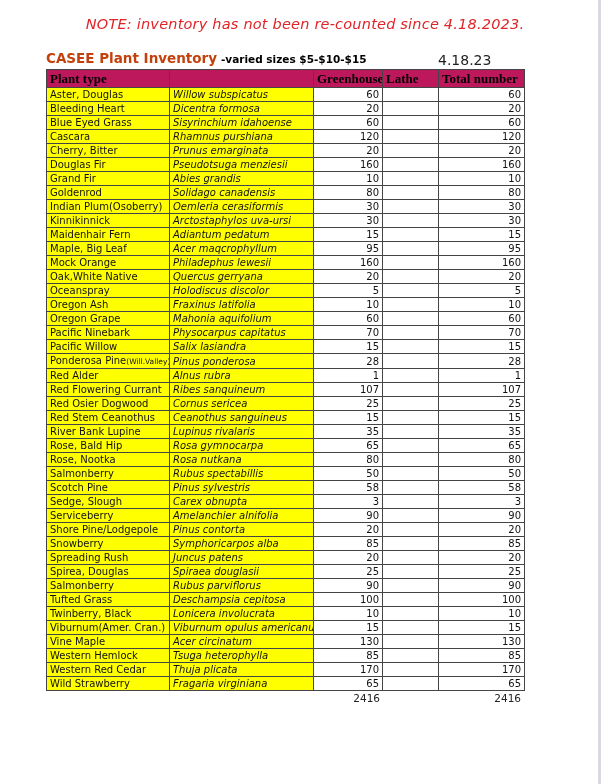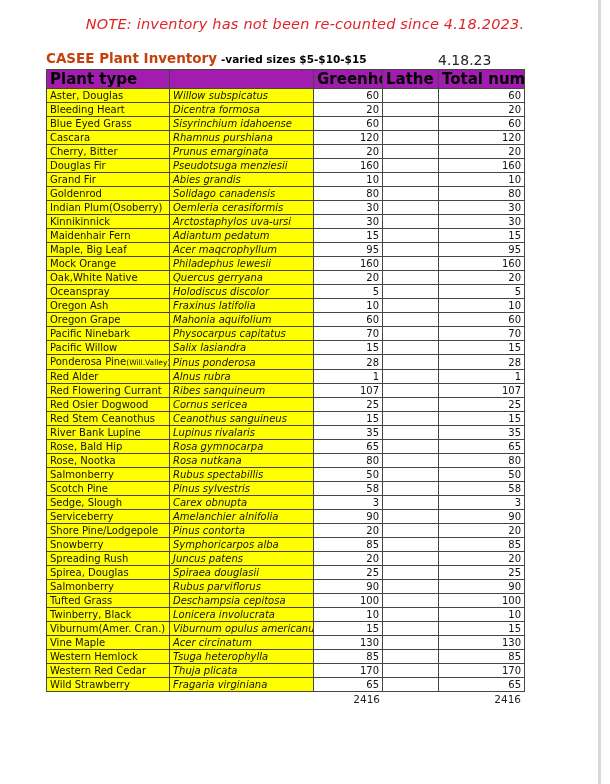--- a/index.html
+++ b/index.html
@@ -17,21 +17,21 @@
   .titlebar { position:relative; height:21px; }
   .title { font-weight:bold; font-size:13.5px; color:#c2410c; }
   .subtitle { font-weight:bold; font-size:10.5px; color:#000; margin-left:4px; }
   .date { position:absolute; left:392px; top:4px; font-size:14px; color:#222; }
   table { border-collapse:collapse; table-layout:fixed; width:478px; }
   col.c1{width:123px;} col.c2{width:144px;} col.c3{width:69px;} col.c4{width:56px;} col.c5{width:86px;}
   th, td {
     border:1px solid #454545; padding:0 3px; font-size:10px;
     overflow:hidden; white-space:nowrap; vertical-align:middle;
   }
-  th { height:17px; font-size:15px; font-weight:bold; text-align:left; color:#000; background:#a21caf; }
+  th { height:17px; font-size:13px; font-weight:bold; text-align:left; color:#000; background:#be185d;font-family:Liberation Serif, serif; }
   th.center { text-align:left; }
   td { height:13px; line-height:13px; }
   td.yellow { background:#ffff00; }
   td.sci { font-style:italic; }
   td.num { text-align:right; }
   .small-suffix { font-size:7.5px;text-align:right; }
   .totals-row { position:relative; height:16px; font-size:10.5px; color:#222; }
   .totals-gh { position:absolute; left:268px; width:66px; text-align:right; top:1px; }
   .totals-total { position:absolute; left:393px; width:82px; text-align:right; top:1px; }
   .right-strip { position:absolute; left:598px; top:0; width:3px; height:784px; background:#d8d8de; }

